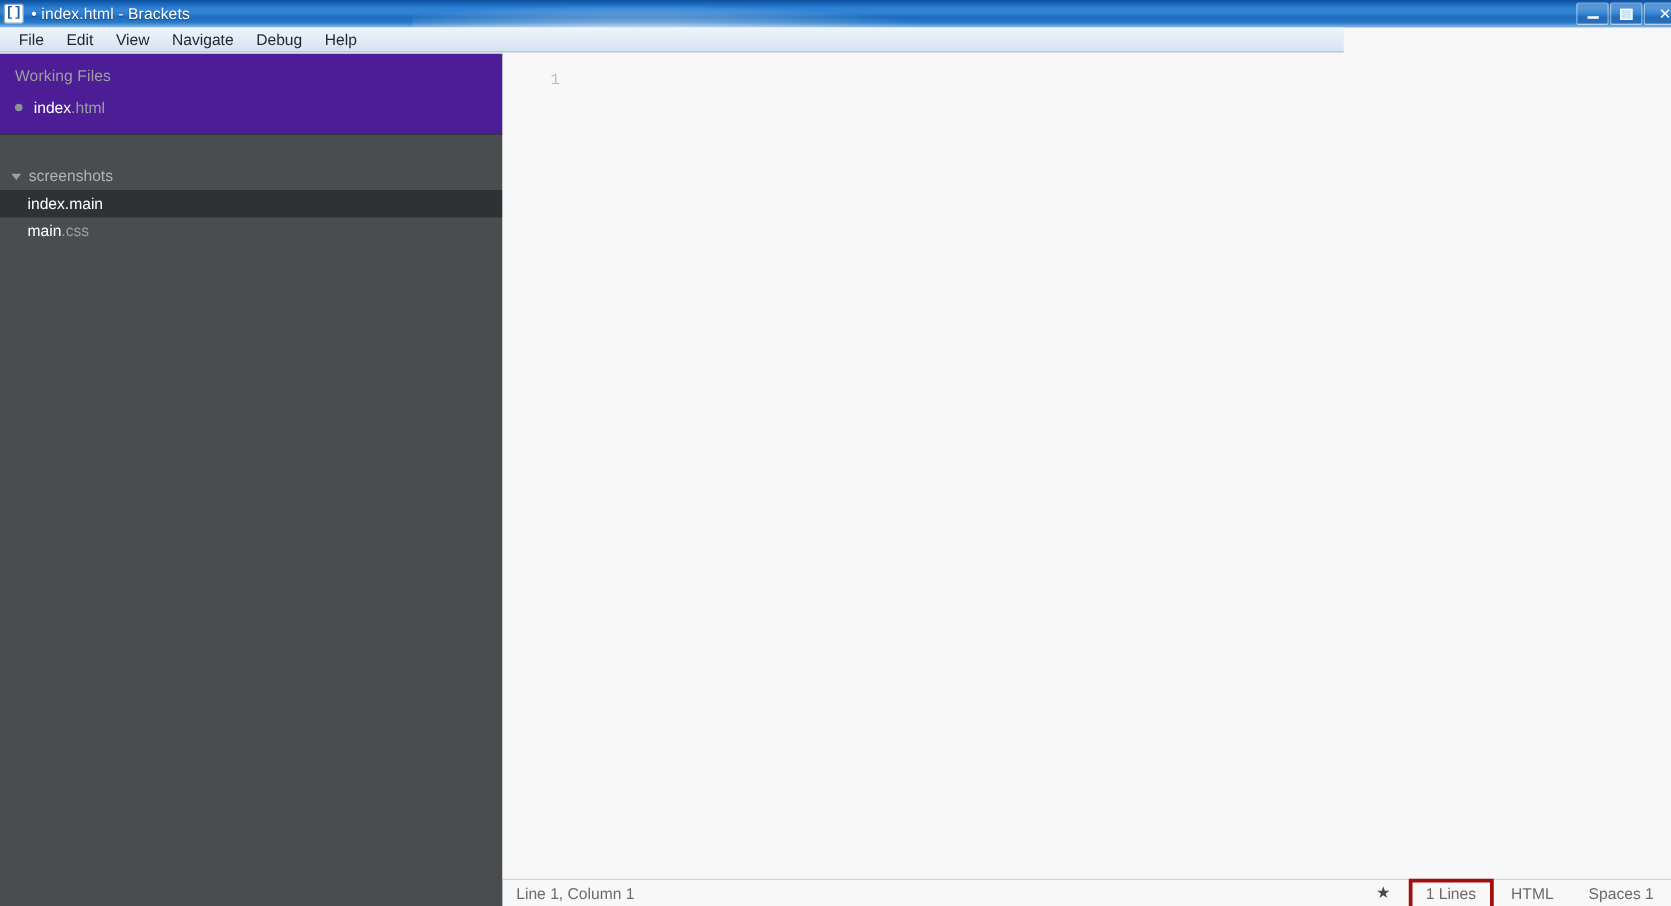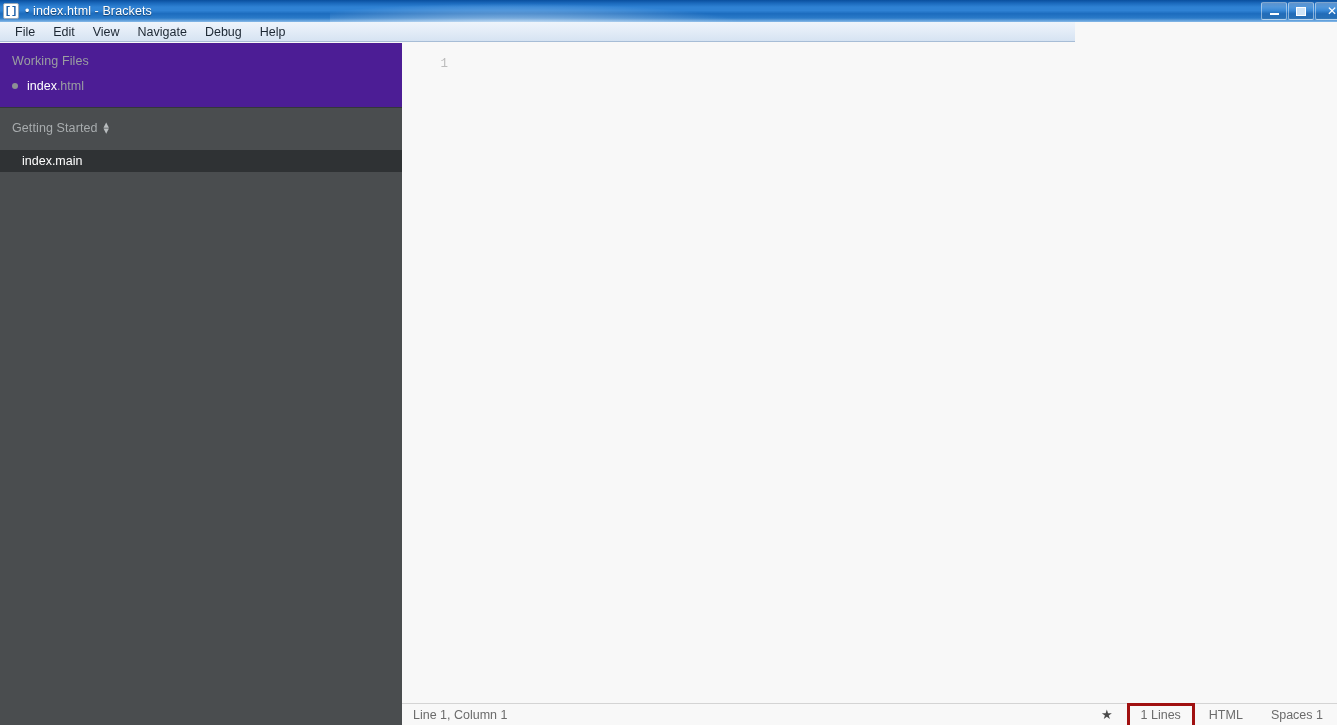--- a/index.html
+++ b/index.html
@@ -313,38 +313,39 @@
     <div class="working-files-panel">
       <div class="panel-title">Working Files</div>
       <div class="wf-item">
         <span class="dirty-dot"></span>
         <span class="fname">index</span>
           <span class="fext">.html</span>
       </div>
     </div>
 
     <div class="project-panel">
-      <div class="project-title">
-        <span>Getting Started</span>
-        <span class="updown">
-            <span>▲</span>
-            <span>▼</span>
-          </span>
-      </div>
 
       <div class="tree">
 
+        <div class="tree-row folder">
+          <span class="tri"></span>
+          <span>screenshots</span>
+        </div>
 
 
         <div class="tree-row file selected">
           <span class="fname">index.main</span>
             <span class="fext"></span>
 
         </div>
 
+        <div class="tree-row file">
+          <span class="fname">main</span>
+            <span class="fext">.css</span>
+        </div>
 
       </div>
     </div>
   </div>
 
   <div class="sidebar-status-filler"></div>
 
   <div class="editor">
     <div class="gutter-line">1</div>
     <div class="code-area"></div>

